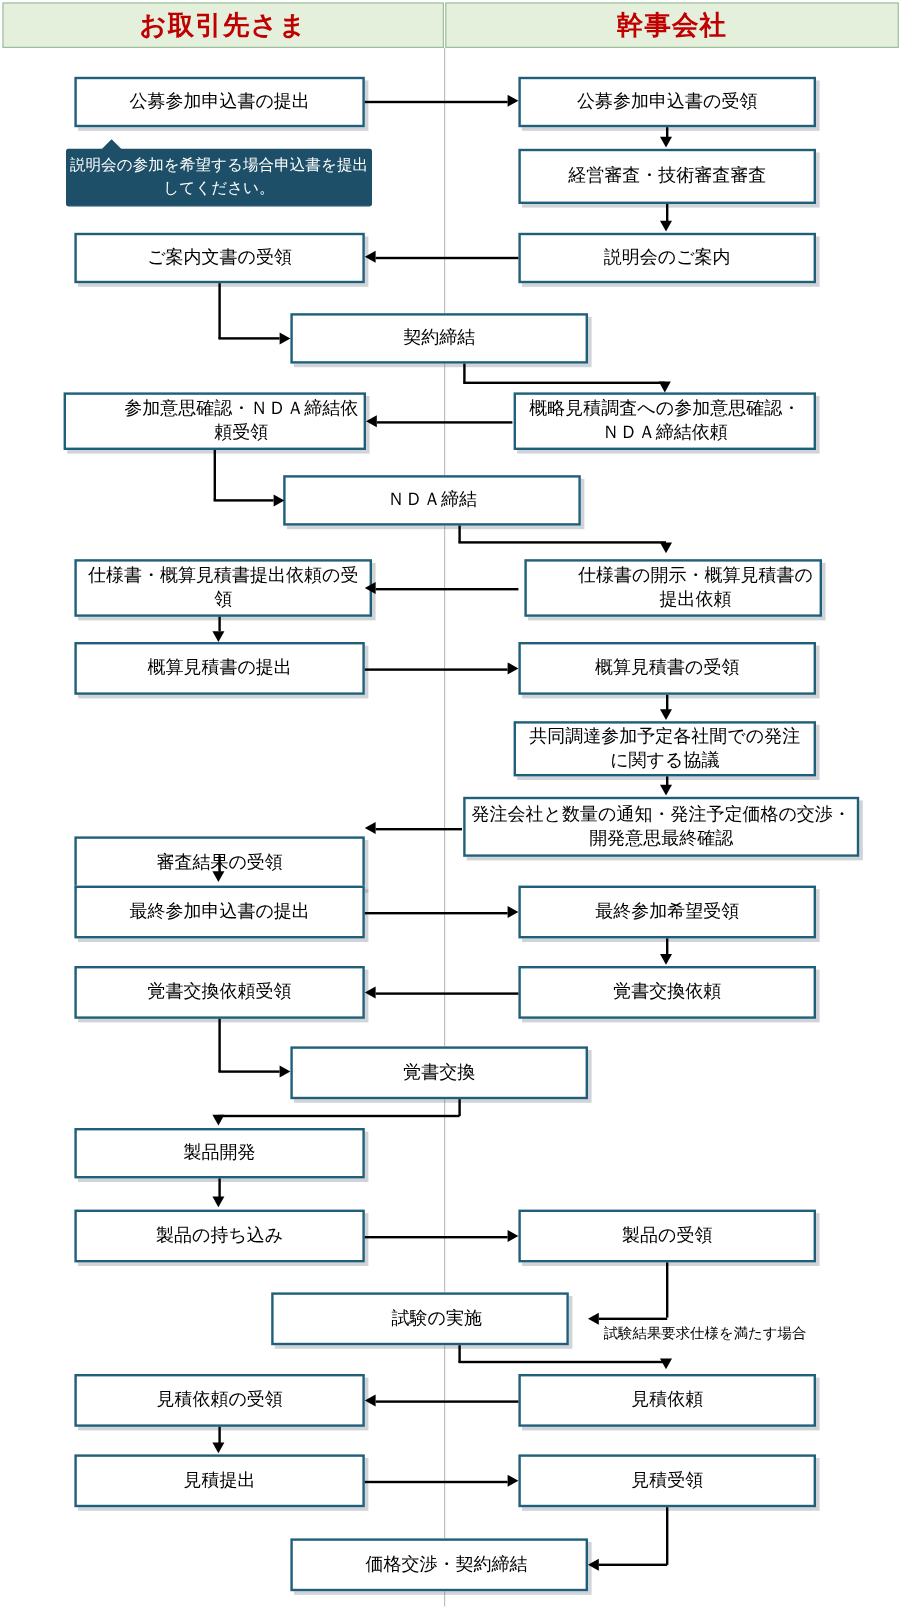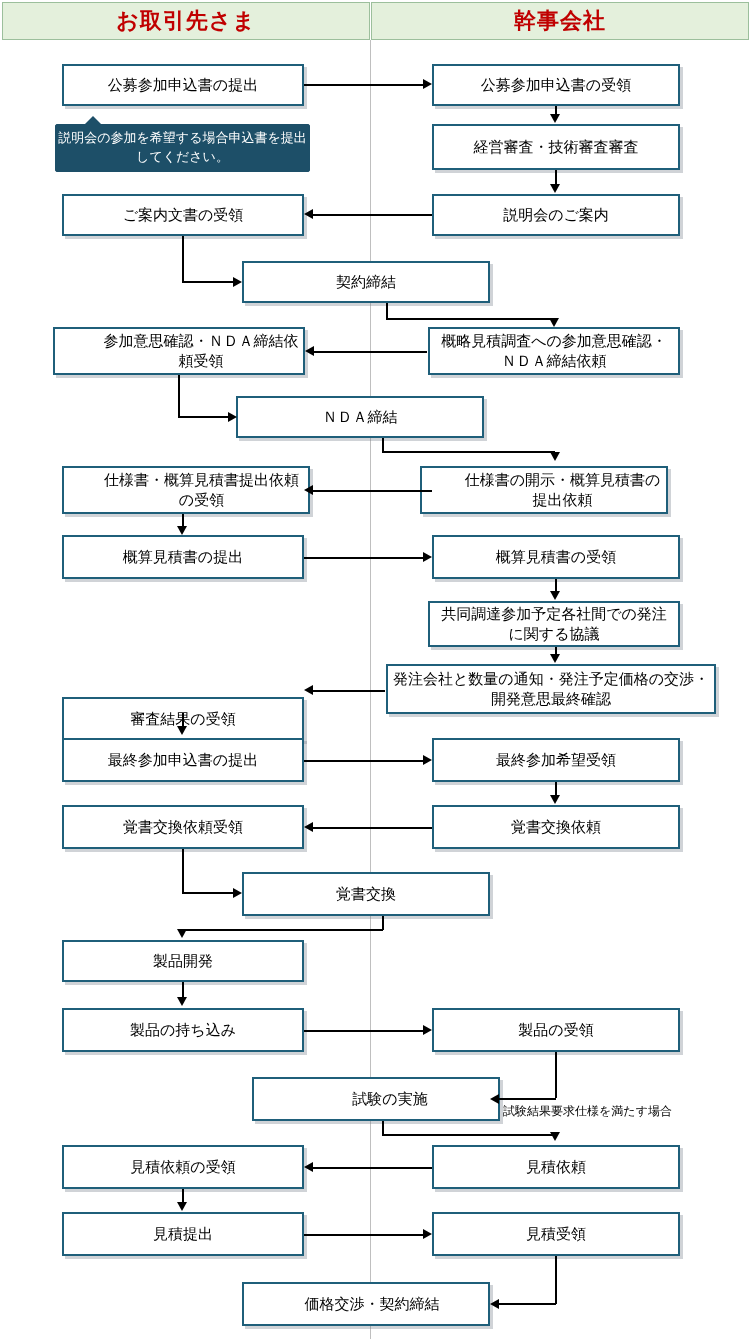--- a/index.html
+++ b/index.html
@@ -51,21 +51,21 @@
 
   <div class="box" style="left:62px;top:64px;width:242px;height:42px;">
       <span>公募参加申込書の提出</span>
     </div>
   <div class="box" style="left:62px;top:194px;width:242px;height:42px;">
       <span>ご案内文書の受領</span>
     </div>
   <div class="box" style="left:53px;top:327px;width:252px;height:48px;padding-left:44px;">
       <span>参加意思確認・ＮＤＡ締結依頼受領</span>
     </div>
-  <div class="box" style="left:62px;top:466px;width:248px;height:48px;padding-left:31px;">
+  <div class="box" style="left:62px;top:466px;width:248px;height:48px;">
       <span>仕様書・概算見積書提出依頼の受領</span>
     </div>
   <div class="box" style="left:62px;top:535px;width:242px;height:44px;">
       <span>概算見積書の提出</span>
     </div>
   <div class="box" style="left:62px;top:669px;width:242px;height:44px;margin-top:28px;">
       <span>審査結果の受領</span>
     </div>
   <div class="box" style="left:62px;top:738px;width:242px;height:44px;">
       <span>最終参加申込書の提出</span>
@@ -91,21 +91,21 @@
     </div>
   <div class="box" style="left:432px;top:124px;width:248px;height:46px;">
       <span>経営審査・技術審査審査</span>
     </div>
   <div class="box" style="left:432px;top:194px;width:248px;height:42px;">
       <span>説明会のご案内</span>
     </div>
   <div class="box" style="left:428px;top:327px;width:252px;height:48px;">
       <span>概略見積調査への参加意思確認・ＮＤＡ締結依頼</span>
     </div>
-  <div class="box" style="left:420px;top:466px;width:248px;height:48px;padding-left:37px;">
+  <div class="box" style="left:437px;top:466px;width:248px;height:48px;padding-left:37px;">
       <span>仕様書の開示・概算見積書の提出依頼</span>
     </div>
   <div class="box" style="left:432px;top:535px;width:248px;height:44px;">
       <span>概算見積書の受領</span>
     </div>
   <div class="box" style="left:428px;top:601px;width:252px;height:46px;">
       <span>共同調達参加予定各社間での発注に関する協議</span>
     </div>
   <div class="box" style="left:386px;top:664px;width:330px;height:50px;">
       <span>発注会社と数量の通知・発注予定価格の交渉・開発意思最終確認</span>
@@ -128,21 +128,21 @@
 
   <div class="box" style="left:242px;top:261px;width:248px;height:42px;">
       <span>契約締結</span>
     </div>
   <div class="box" style="left:236px;top:396px;width:248px;height:42px;">
       <span>ＮＤＡ締結</span>
     </div>
   <div class="box" style="left:242px;top:872px;width:248px;height:44px;">
       <span>覚書交換</span>
     </div>
-  <div class="box" style="left:252px;top:1077px;width:248px;height:44px;padding-left:28px;">
+  <div class="box" style="left:226px;top:1077px;width:248px;height:44px;padding-left:28px;">
       <span>試験の実施</span>
     </div>
   <div class="box" style="left:242px;top:1282px;width:248px;height:44px;padding-left:12px;">
       <span>価格交渉・契約締結</span>
     </div>
 
   <div class="callout" style="left:55px;top:124px;width:255px;height:48px;">
     <div class="tail"></div>
     <span>説明会の参加を希望する場合申込書を提出してください。</span>
   </div>

